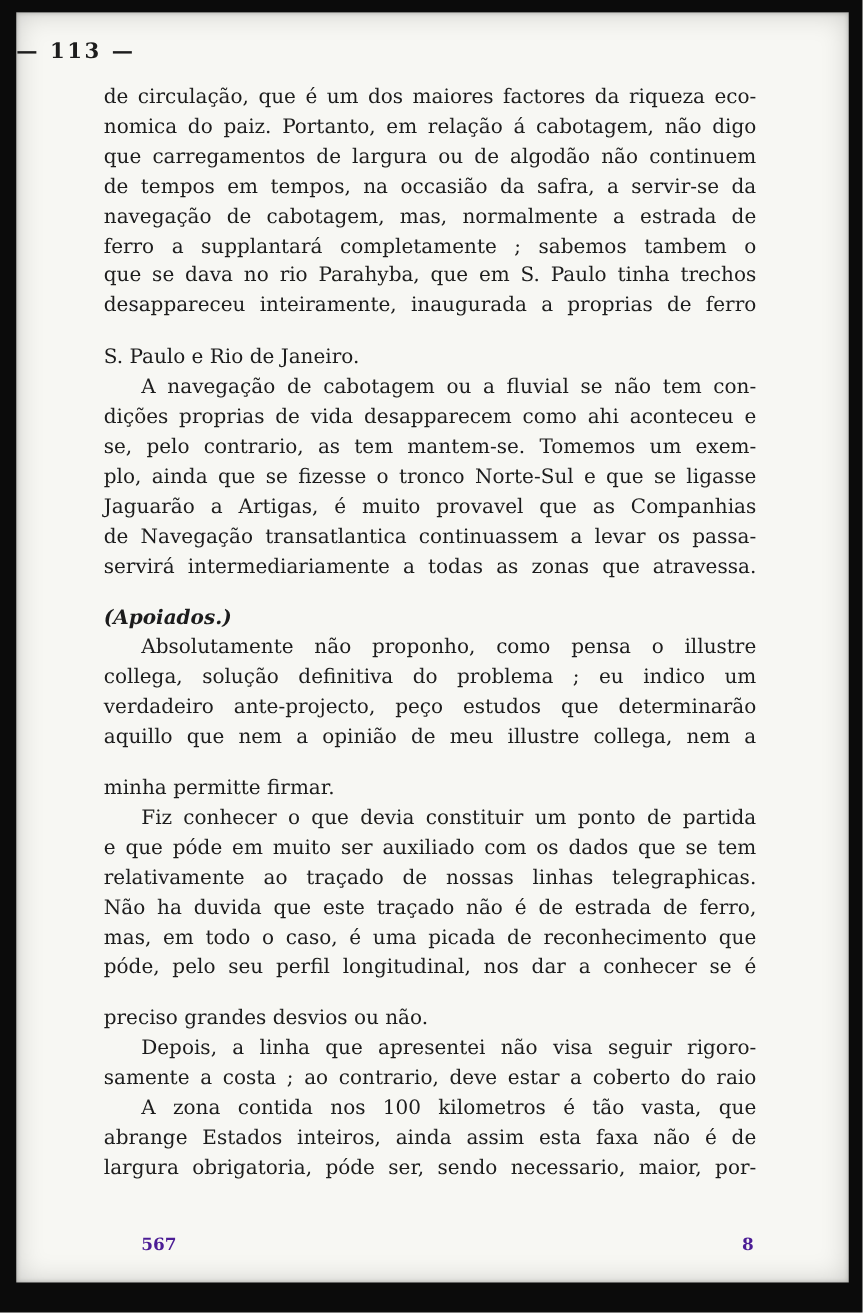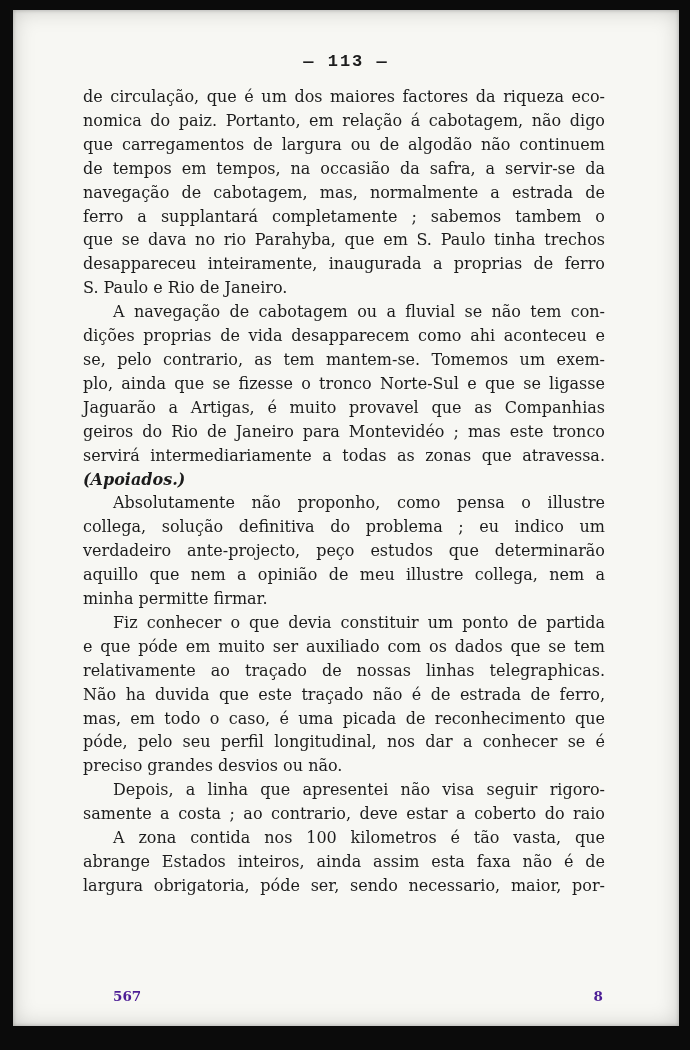--- a/index.html
+++ b/index.html
@@ -18,43 +18,42 @@
     position: absolute;
     top: 10px;
     left: 13px;
     right: 11px;
     bottom: 24px;
     background: radial-gradient(ellipse at 50% 42%, #fdfdfb 55%, #ececе7 88%, #e2e2dc 100%);
     background-color: #f7f7f3;
     box-shadow: inset 0 0 22px rgba(0,0,0,0.18), inset 0 0 4px rgba(0,0,0,0.25);
   }
   .page-number {
-    text-align: center;
-    padding-top: 42px;
+    text-align: left;
+    padding-top: 21px;
     font-size: 17px;
     font-weight: bold;
     letter-spacing: 2px;
     color: #1d1d1d;
-    font-family: Liberation Mono, monospace;
   }
   .text-block {
     margin-top: 14px;
     padding: 0 74px 0 70px;
     font-size: 16px;
     line-height: 23.9px;
     color: #1c1c1c;
   }
   .paragraph { margin: 0; }
   .paragraph.italic { font-style: italic; font-weight: bold; }
   .line {
     text-align: justify;
     text-align-last: justify;
     white-space: normal;
   }
-  .line.last { text-align-last: left; }
+  .line.last { text-align-last: left; margin-top: 17px; }
   .line.indent { text-indent: 30px; }
   .page-footer {
     position: absolute;
     left: 0;
     right: 0;
     bottom: 22px;
     display: flex;
     justify-content: space-between;
     padding: 0 76px 0 100px;
     font-size: 13.5px;
@@ -79,21 +78,21 @@
         <div class="line">que se dava no rio Parahyba, que em S. Paulo tinha trechos</div>
         <div class="line">desappareceu inteiramente, inaugurada a proprias de ferro</div>
         <div class="line last">S. Paulo e Rio de Janeiro.</div>
       </div>
       <div class="paragraph">
         <div class="line indent">A navegação de cabotagem ou a fluvial se não tem con-</div>
         <div class="line">dições proprias de vida desapparecem como ahi aconteceu e</div>
         <div class="line">se, pelo contrario, as tem mantem-se. Tomemos um exem-</div>
         <div class="line">plo, ainda que se fizesse o tronco Norte-Sul e que se ligasse</div>
         <div class="line">Jaguarão a Artigas, é muito provavel que as Companhias</div>
-        <div class="line">geiros do Rio de Janeiro para Montevidéo ; mas este tronco</div>
+        <div class="line">de Navegação transatlantica continuassem a levar os passa-</div>
         <div class="line">servirá intermediariamente a todas as zonas que atravessa.</div>
       </div>
       <div class="paragraph italic">
         <div class="line last">(Apoiados.)</div>
       </div>
       <div class="paragraph">
         <div class="line indent">Absolutamente não proponho, como pensa o illustre</div>
         <div class="line">collega, solução definitiva do problema ; eu indico um</div>
         <div class="line">verdadeiro ante-projecto, peço estudos que determinarão</div>
         <div class="line">aquillo que nem a opinião de meu illustre collega, nem a</div>

